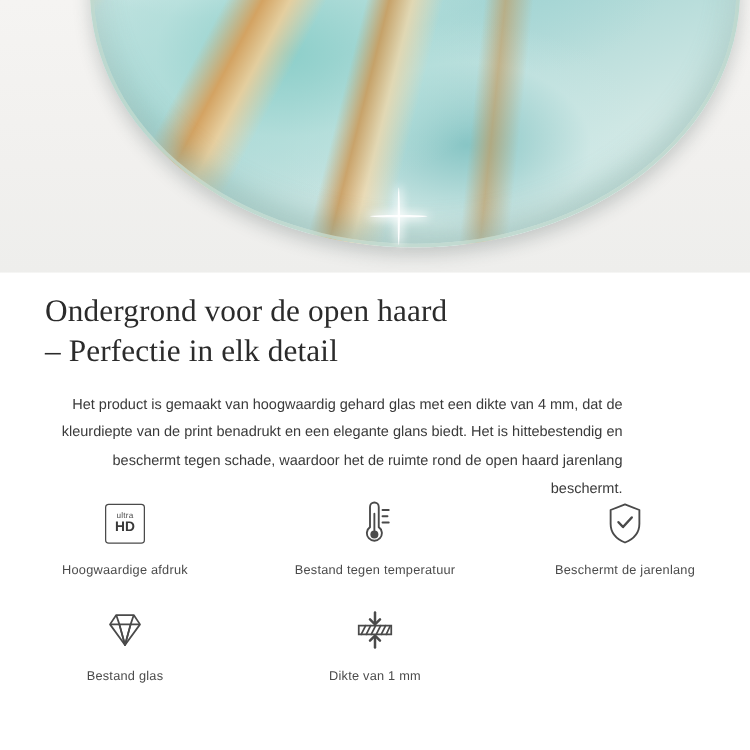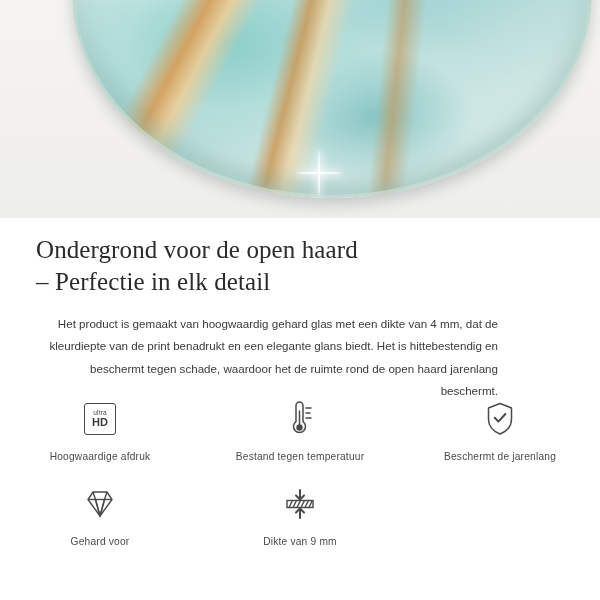--- a/index.html
+++ b/index.html
@@ -241,32 +241,32 @@
 
     <div class="feature">
       <div class="feature-icon">
         <svg width="38" height="34" viewBox="0 0 38 34" fill="none" stroke="#4a4a4a" stroke-width="1.4" stroke-linejoin="round">
           <path d="M7 12.5 12 5h14l5 7.5L19 29 7 12.5z"></path>
           <path d="M7 12.5h24"></path>
           <path d="M12 5l2.5 7.5L19 29l4.5-16.5L26 5"></path>
           <path d="M14.5 12.5 19 29l4.5-16.5"></path>
         </svg>
       </div>
-      <div class="feature-label">Gehard voor</div>
+      <div class="feature-label">Bestand glas</div>
     </div>
 
 
     <div class="feature">
       <div class="feature-icon">
         <svg width="38" height="34" viewBox="0 0 38 34" fill="none" stroke="#4a4a4a" stroke-width="1.4" stroke-linecap="round">
           <path d="M19 3v8" stroke-width="2"></path>
           <path d="M15 8.5l4 4 4-4" stroke-width="2" stroke-linejoin="round"></path>
           <rect x="6" y="13.5" width="26" height="7"></rect>
           <path d="M8 20.5 11.5 13.5M12 20.5 15.5 13.5M16 20.5 19.5 13.5M20 20.5 23.5 13.5M24 20.5 27.5 13.5M28 20.5 31 14"></path>
           <path d="M19 31v-8" stroke-width="2"></path>
           <path d="M15 25.5l4-4 4 4" stroke-width="2" stroke-linejoin="round"></path>
         </svg>
       </div>
-      <div class="feature-label">Dikte van 9 mm</div>
+      <div class="feature-label">Dikte van 1 mm</div>
     </div>
 
   </div>
 </div>
 
 </body></html>

